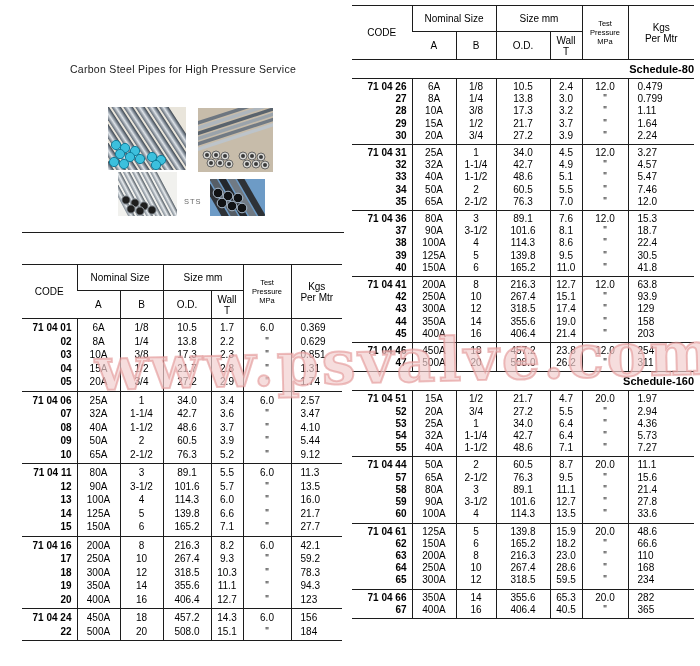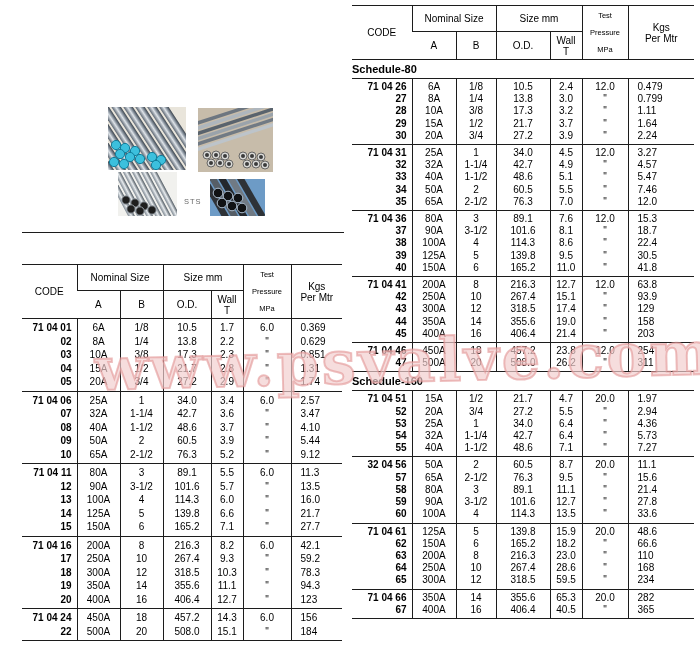--- a/index.html
+++ b/index.html
@@ -24,45 +24,46 @@
   .pipes-table{position:absolute;border-collapse:collapse;table-layout:fixed;
                border-top:1px solid #1c1c1c;border-bottom:1px solid #1c1c1c;}
   .tbl-left{left:22px;top:264px;width:320px;}
   .tbl-right{left:352px;top:5px;width:342px;}
   .pipes-table th,.pipes-table td{border-left:1px solid #1c1c1c;padding:0;color:#000;}
   .pipes-table th:first-child,.pipes-table td:first-child{border-left:none;}
   .pipes-table thead th{border-bottom:1px solid #1c1c1c;font-weight:normal;font-size:10px;
                         text-align:center;vertical-align:middle;white-space:pre-line;line-height:11px;}
   .pipes-table thead tr:first-child{height:26px;}
   .pipes-table thead tr:nth-child(2){height:28px;}
-  .pipes-table .th-test{font-size:7.5px;line-height:17px;}
+  .pipes-table .th-test{font-size:7.5px;line-height:9px;}
   .pipes-table td{font-size:10px;text-align:center;vertical-align:middle;}
   .tbl-left  td{line-height:13.5px;}
   .tbl-right td{line-height:12.2px;}
   .pipes-table tr.group-start td{border-top:1px solid #1c1c1c;padding-top:2px;}
   .pipes-table tr.group-end td{padding-bottom:2px;}
   .pipes-table tr.section-title-row td{border-top:1px solid #1c1c1c;border-bottom:1px solid #1c1c1c;
-        font-weight:bold;font-size:11px;height:18px;text-align:left;padding:0;}
+        font-weight:bold;font-size:11px;height:18px;text-align:right;padding:0;}
   .pipes-table td.c0{text-align:right;padding-right:5px;font-weight:bold;white-space:nowrap;}
   .pipes-table td.c6{text-align:left;padding-left:9px;}
 
   
   .watermark{position:absolute;left:95px;top:334px;z-index:10;pointer-events:none;
              font-family:"DejaVu Serif",serif;font-weight:bold;font-size:60px;
              letter-spacing:3px;white-space:nowrap;
              color:rgba(246,219,219,.55);
              -webkit-text-stroke:2px rgba(226,150,150,.6);
              text-shadow:0 0 0 rgba(226,150,150,.3);
              transform:rotate(-1.5deg);transform-origin:left center;}
 </style>
 </head>
 <body>
 
 <div class="page">
 
+  <div class="page-title">Carbon Steel Pipes for High Pressure Service</div>
 
   <div class="photos">
 
     <svg class="photo ph1" width="78" height="63" viewBox="0 0 78 63">
       <defs>
         <linearGradient id="steel1" x1="0" y1="0" x2="1" y2="0">
           <stop offset="0" stop-color="#5a6470"></stop>
             <stop offset=".45" stop-color="#dfe4e9"></stop>
           <stop offset=".7" stop-color="#8b95a0"></stop>
             <stop offset="1" stop-color="#39424c"></stop>
@@ -689,21 +690,21 @@
         <tr class="data-row group-end">
           <td class="c0">55</td>
           <td class="c1">40A</td>
           <td class="c2">1-1/2</td>
           <td class="c3">48.6</td>
           <td class="c4">7.1</td>
           <td class="c5">"</td>
           <td class="c6">7.27</td>
         </tr>
         <tr class="data-row group-start">
-          <td class="c0">32 04 56</td>
+          <td class="c0">71 04 44</td>
           <td class="c1">50A</td>
           <td class="c2">2</td>
           <td class="c3">60.5</td>
           <td class="c4">8.7</td>
           <td class="c5">20.0</td>
           <td class="c6">11.1</td>
         </tr>
         <tr class="data-row">
           <td class="c0">57</td>
           <td class="c1">65A</td>

